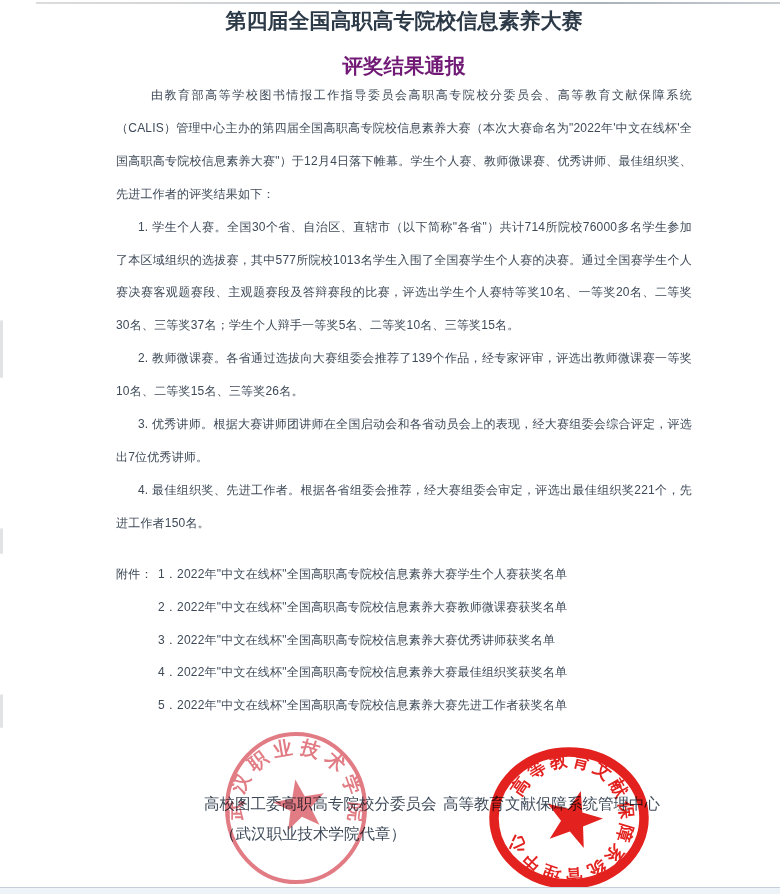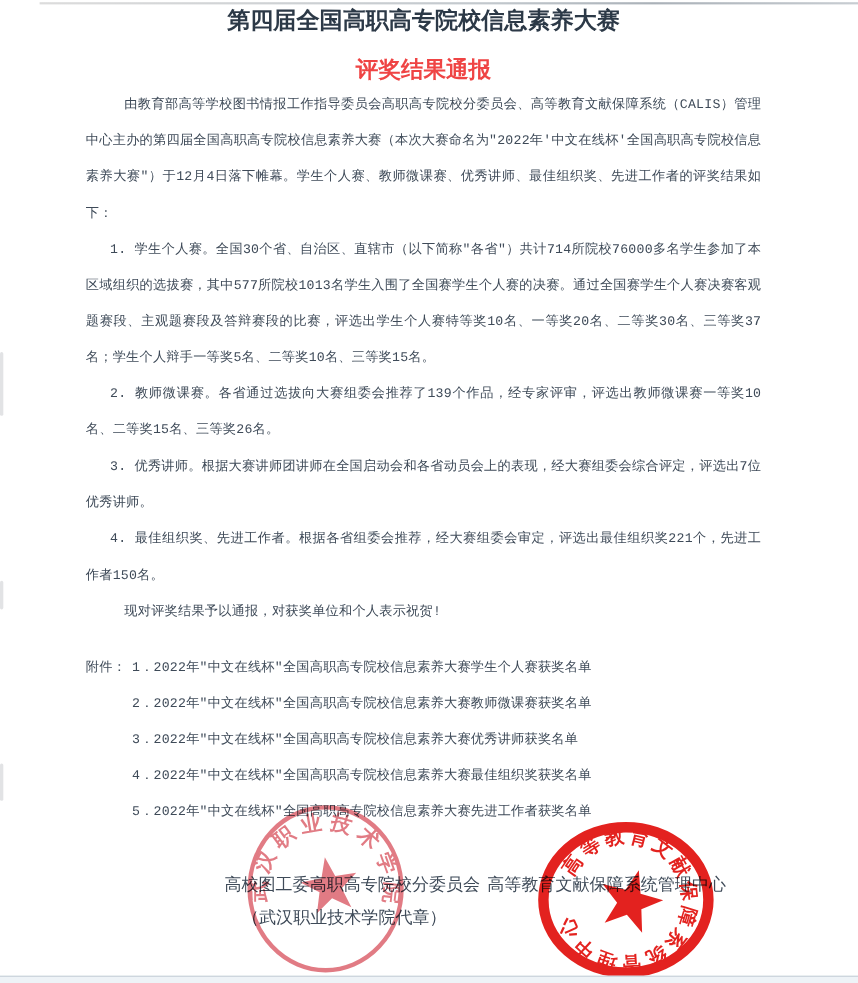--- a/index.html
+++ b/index.html
@@ -12,25 +12,25 @@
   
   .top-scan-line{position:absolute;top:2px;left:36px;right:0;height:2px;
     background:linear-gradient(to right,#dcdcdc 0%,#c2c8cd 55%,#aab1b8 75%,#c8cdd2 100%);}
   .bottom-scan-edge{position:absolute;left:0;right:0;bottom:0;height:6px;
     background:#eef3f7;border-top:1px solid #c6cfd7;}
   .smudge{position:absolute;left:0;width:3px;background:#8a9097;opacity:.25;border-radius:2px;}
   .smudge.s1{top:320px;height:58px;}
   .smudge.s2{top:528px;height:26px;}
   .smudge.s3{top:694px;height:34px;}
 
-  .doc{padding:6px 88px 0 78px;font-family:Liberation Mono, monospace;}
+  .doc{padding:6px 88px 0 116px;}
   .title{margin:0;text-align:center;font-size:21px;line-height:30px;
     font-weight:700;color:#2c3947;}
   .subtitle{margin:17px 0 0 0;text-align:center;font-size:20.5px;line-height:26px;
-    font-weight:700;color:#ef4444;}
+    font-weight:700;color:#701a75;}
   .content{margin-top:0;font-size:12px;line-height:32.9px;text-align:justify;
     letter-spacing:.2px;}
   .para{margin:0;}
   .para.indent{text-indent:35px;}
   .para.num{text-indent:22px;}
   .attach{position:relative;padding-left:42px;margin-top:18px;}
   .attach-label{position:absolute;left:0;top:0;}
   .attach-item{white-space:nowrap;}
 
   .sig{position:absolute;font-size:15.5px;color:#3e4a58;white-space:nowrap;}
@@ -54,21 +54,20 @@
 <div class="doc">
   <h1 class="title">第四届全国高职高专院校信息素养大赛</h1>
   <h2 class="subtitle">评奖结果通报</h2>
 
   <div class="content">
     <p class="para indent">由教育部高等学校图书情报工作指导委员会高职高专院校分委员会、高等教育文献保障系统（CALIS）管理中心主办的第四届全国高职高专院校信息素养大赛（本次大赛命名为"2022年'中文在线杯'全国高职高专院校信息素养大赛"）于12月4日落下帷幕。学生个人赛、教师微课赛、优秀讲师、最佳组织奖、先进工作者的评奖结果如下：</p>
     <p class="para num">1. 学生个人赛。全国30个省、自治区、直辖市（以下简称"各省"）共计714所院校76000多名学生参加了本区域组织的选拔赛，其中577所院校1013名学生入围了全国赛学生个人赛的决赛。通过全国赛学生个人赛决赛客观题赛段、主观题赛段及答辩赛段的比赛，评选出学生个人赛特等奖10名、一等奖20名、二等奖30名、三等奖37名；学生个人辩手一等奖5名、二等奖10名、三等奖15名。</p>
     <p class="para num">2. 教师微课赛。各省通过选拔向大赛组委会推荐了139个作品，经专家评审，评选出教师微课赛一等奖10名、二等奖15名、三等奖26名。</p>
     <p class="para num">3. 优秀讲师。根据大赛讲师团讲师在全国启动会和各省动员会上的表现，经大赛组委会综合评定，评选出7位优秀讲师。</p>
     <p class="para num">4. 最佳组织奖、先进工作者。根据各省组委会推荐，经大赛组委会审定，评选出最佳组织奖221个，先进工作者150名。</p>
-    <p class="para indent">现对评奖结果予以通报，对获奖单位和个人表示祝贺!</p>
 
     <div class="attach">
       <span class="attach-label">附件：</span>
       <div class="attach-item">1．2022年"中文在线杯"全国高职高专院校信息素养大赛学生个人赛获奖名单</div>
       <div class="attach-item">2．2022年"中文在线杯"全国高职高专院校信息素养大赛教师微课赛获奖名单</div>
       <div class="attach-item">3．2022年"中文在线杯"全国高职高专院校信息素养大赛优秀讲师获奖名单</div>
       <div class="attach-item">4．2022年"中文在线杯"全国高职高专院校信息素养大赛最佳组织奖获奖名单</div>
       <div class="attach-item">5．2022年"中文在线杯"全国高职高专院校信息素养大赛先进工作者获奖名单</div>
     </div>
   </div>

